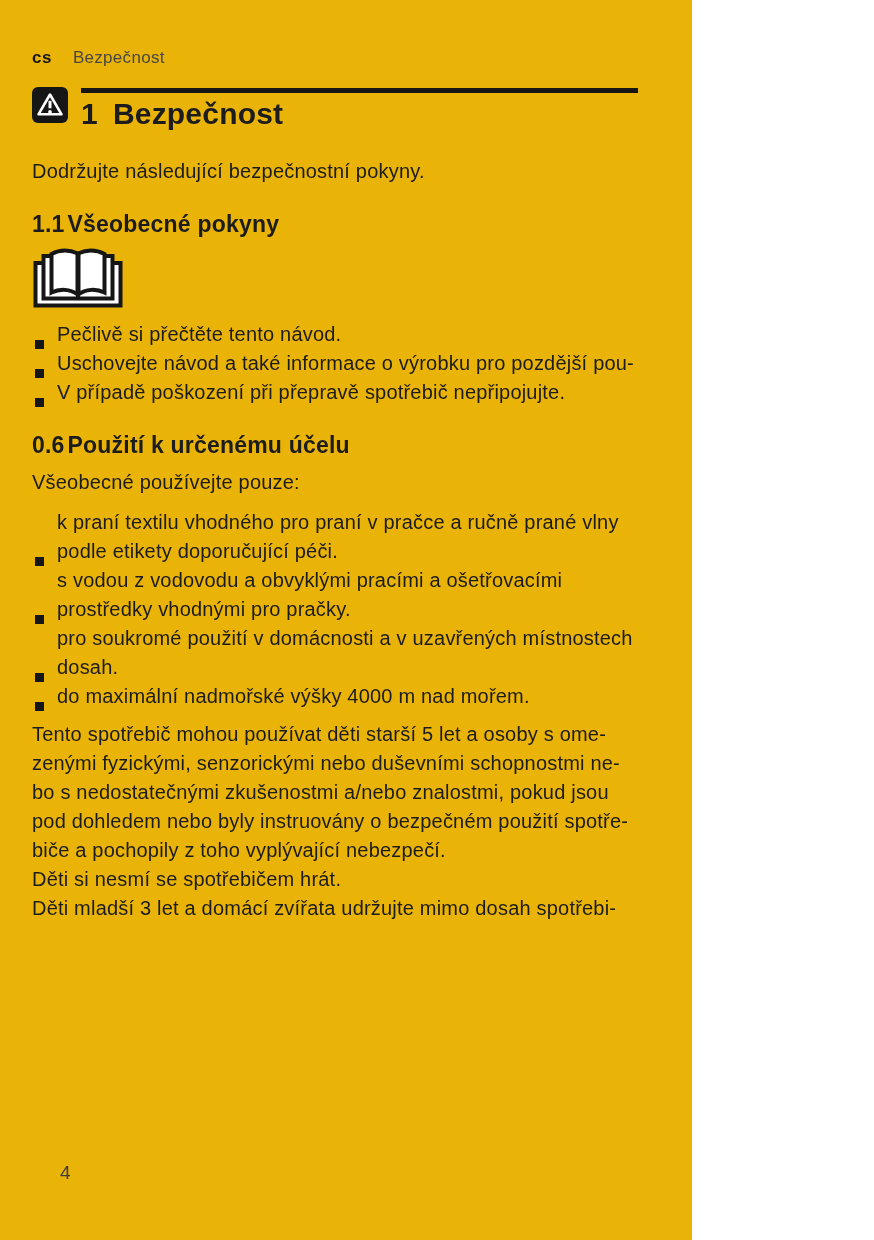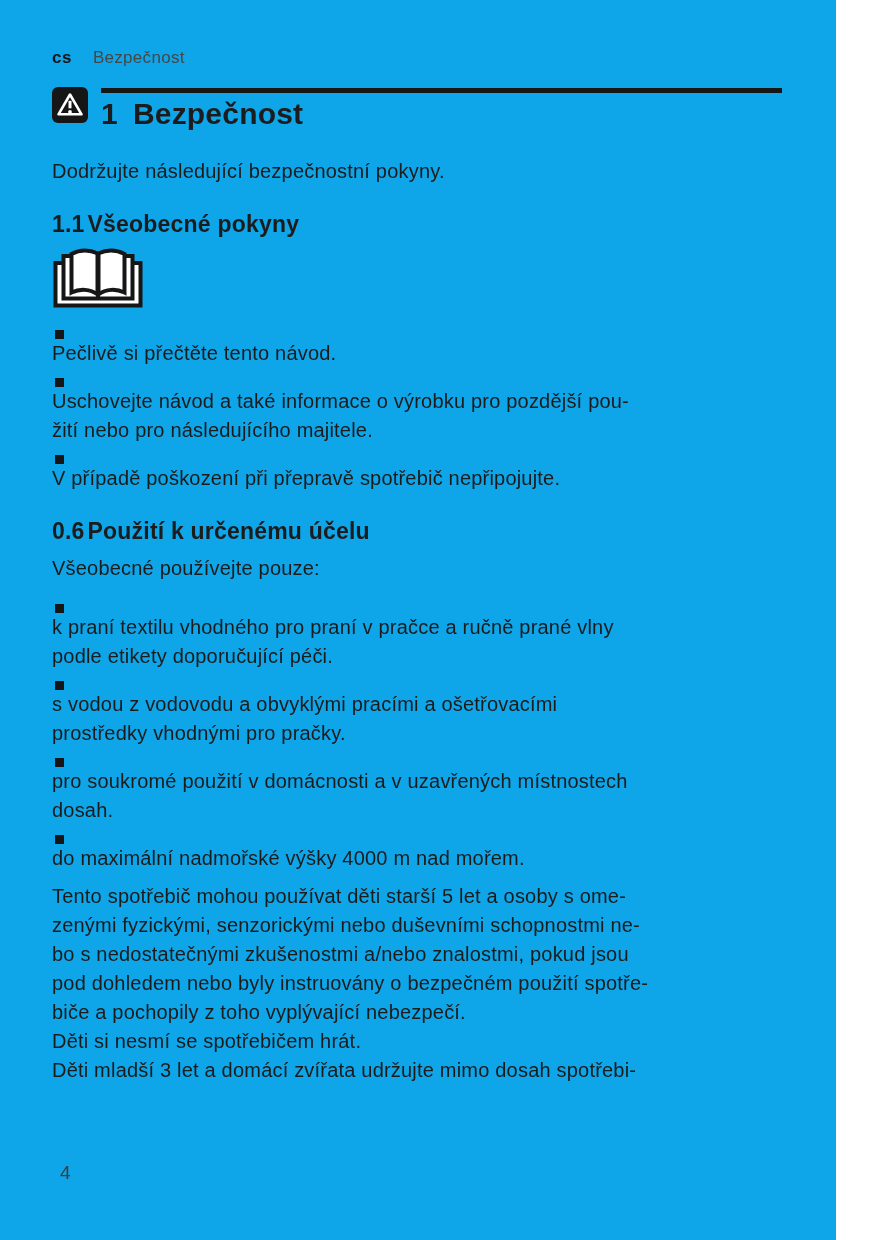--- a/index.html
+++ b/index.html
@@ -9,24 +9,24 @@
   }
   *{margin:0;padding:0;box-sizing:border-box;}
   html,body{background:#ffffff;}
   body{
     font-family:"Liberation Sans","DejaVu Sans",sans-serif;
     color:var(--ink);
     width:874px;
   }
   .page{
     position:relative;
-    width:836px;
+    width:692px;
     height:1240px;
-    background:#0ea5e9;
-    padding:0 54px 0 52px;
+    background:#eab308;
+    padding:0 54px 0 32px;
     overflow:hidden;
   }
   
   .runhead{
     padding-top:48px;
     display:flex;
     align-items:baseline;
     gap:21px;
     font-size:17px;
     line-height:20px;
@@ -96,22 +96,21 @@
     font-size:20px;
     line-height:29px;
     letter-spacing:.2px;
   }
   ul.bullets{
     list-style:none;
     margin-top:11px;
   }
   ul.bullets li{
     display:flex;
-    align-items:flex-start;
-    flex-direction:column;
+    align-items:flex-end;
   }
   ul.bullets .bullet{
     flex:none;
     width:9px;
     height:9px;
     background:var(--bar);
     margin:10px 13px 0 3px;
   }
   .line,.lines{
     font-size:20px;
@@ -176,21 +175,20 @@
           <li>
             <span class="bullet"></span>
             <div class="lines">
               <div class="line">Pečlivě si přečtěte tento návod.</div>
             </div>
           </li>
           <li>
             <span class="bullet"></span>
             <div class="lines">
               <div class="line">Uschovejte návod a také informace o výrobku pro pozdější pou-</div>
-              <div class="line">žití nebo pro následujícího majitele.</div>
             </div>
           </li>
           <li>
             <span class="bullet"></span>
             <div class="lines">
               <div class="line">V případě poškození při přepravě spotřebič nepřipojujte.</div>
             </div>
           </li>
         </ul>
       </section>

